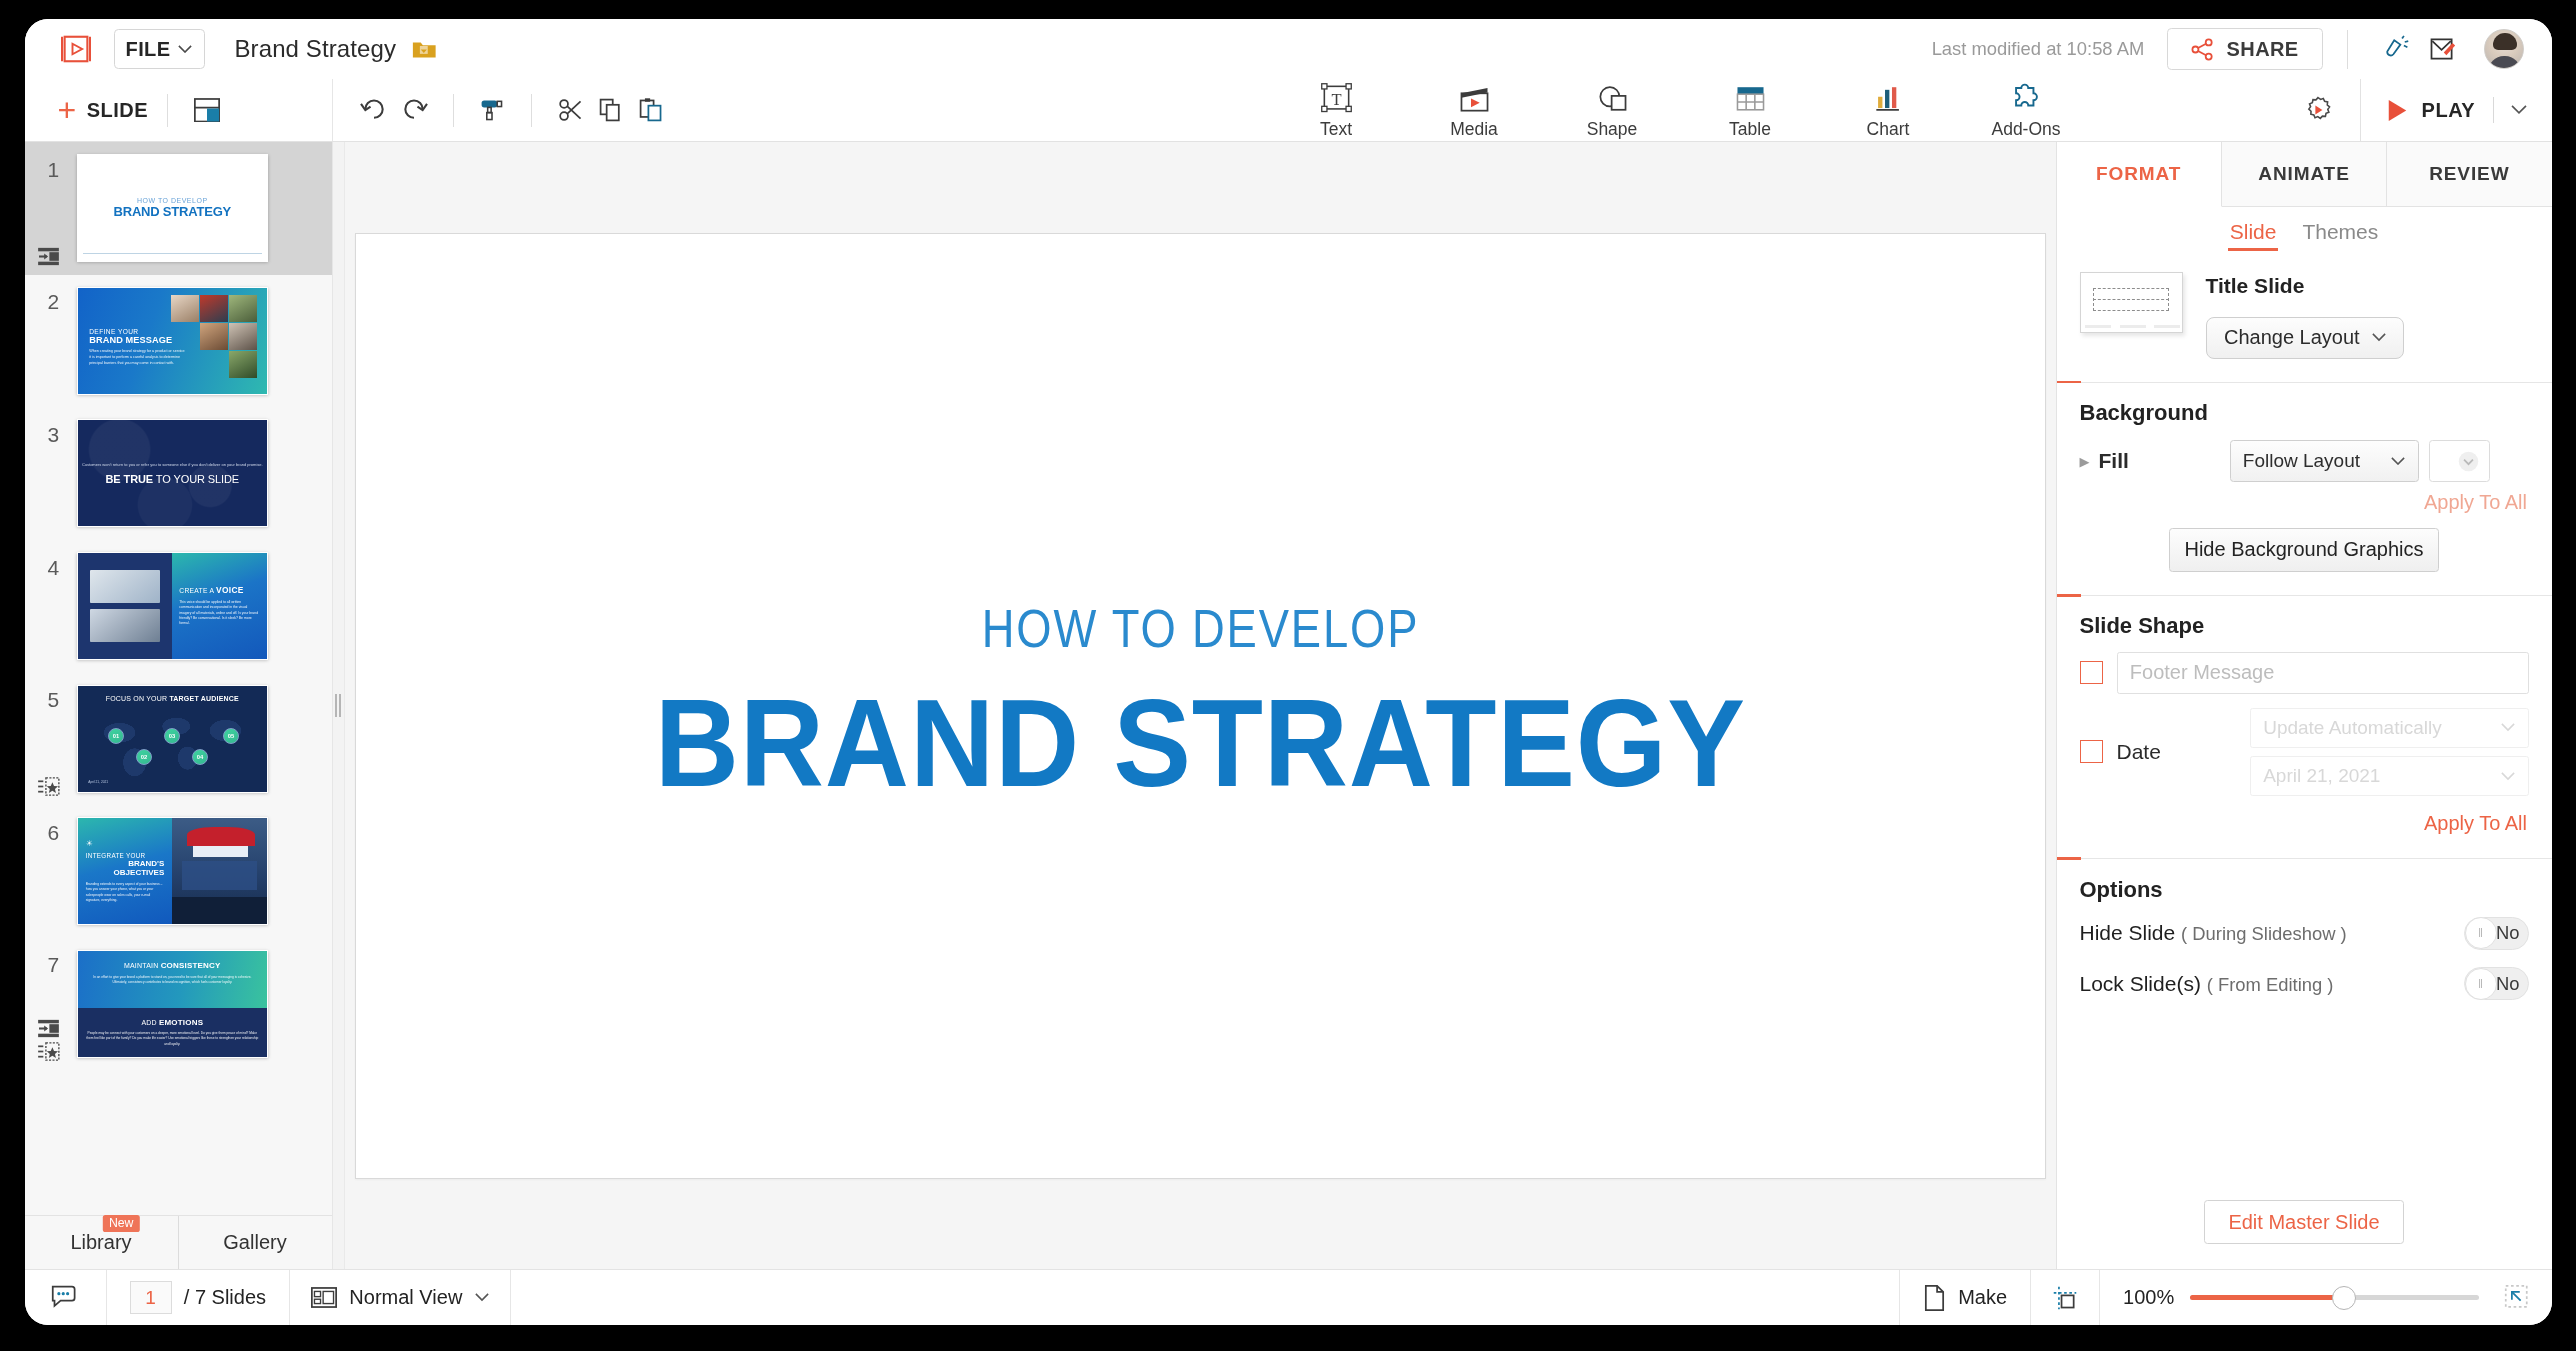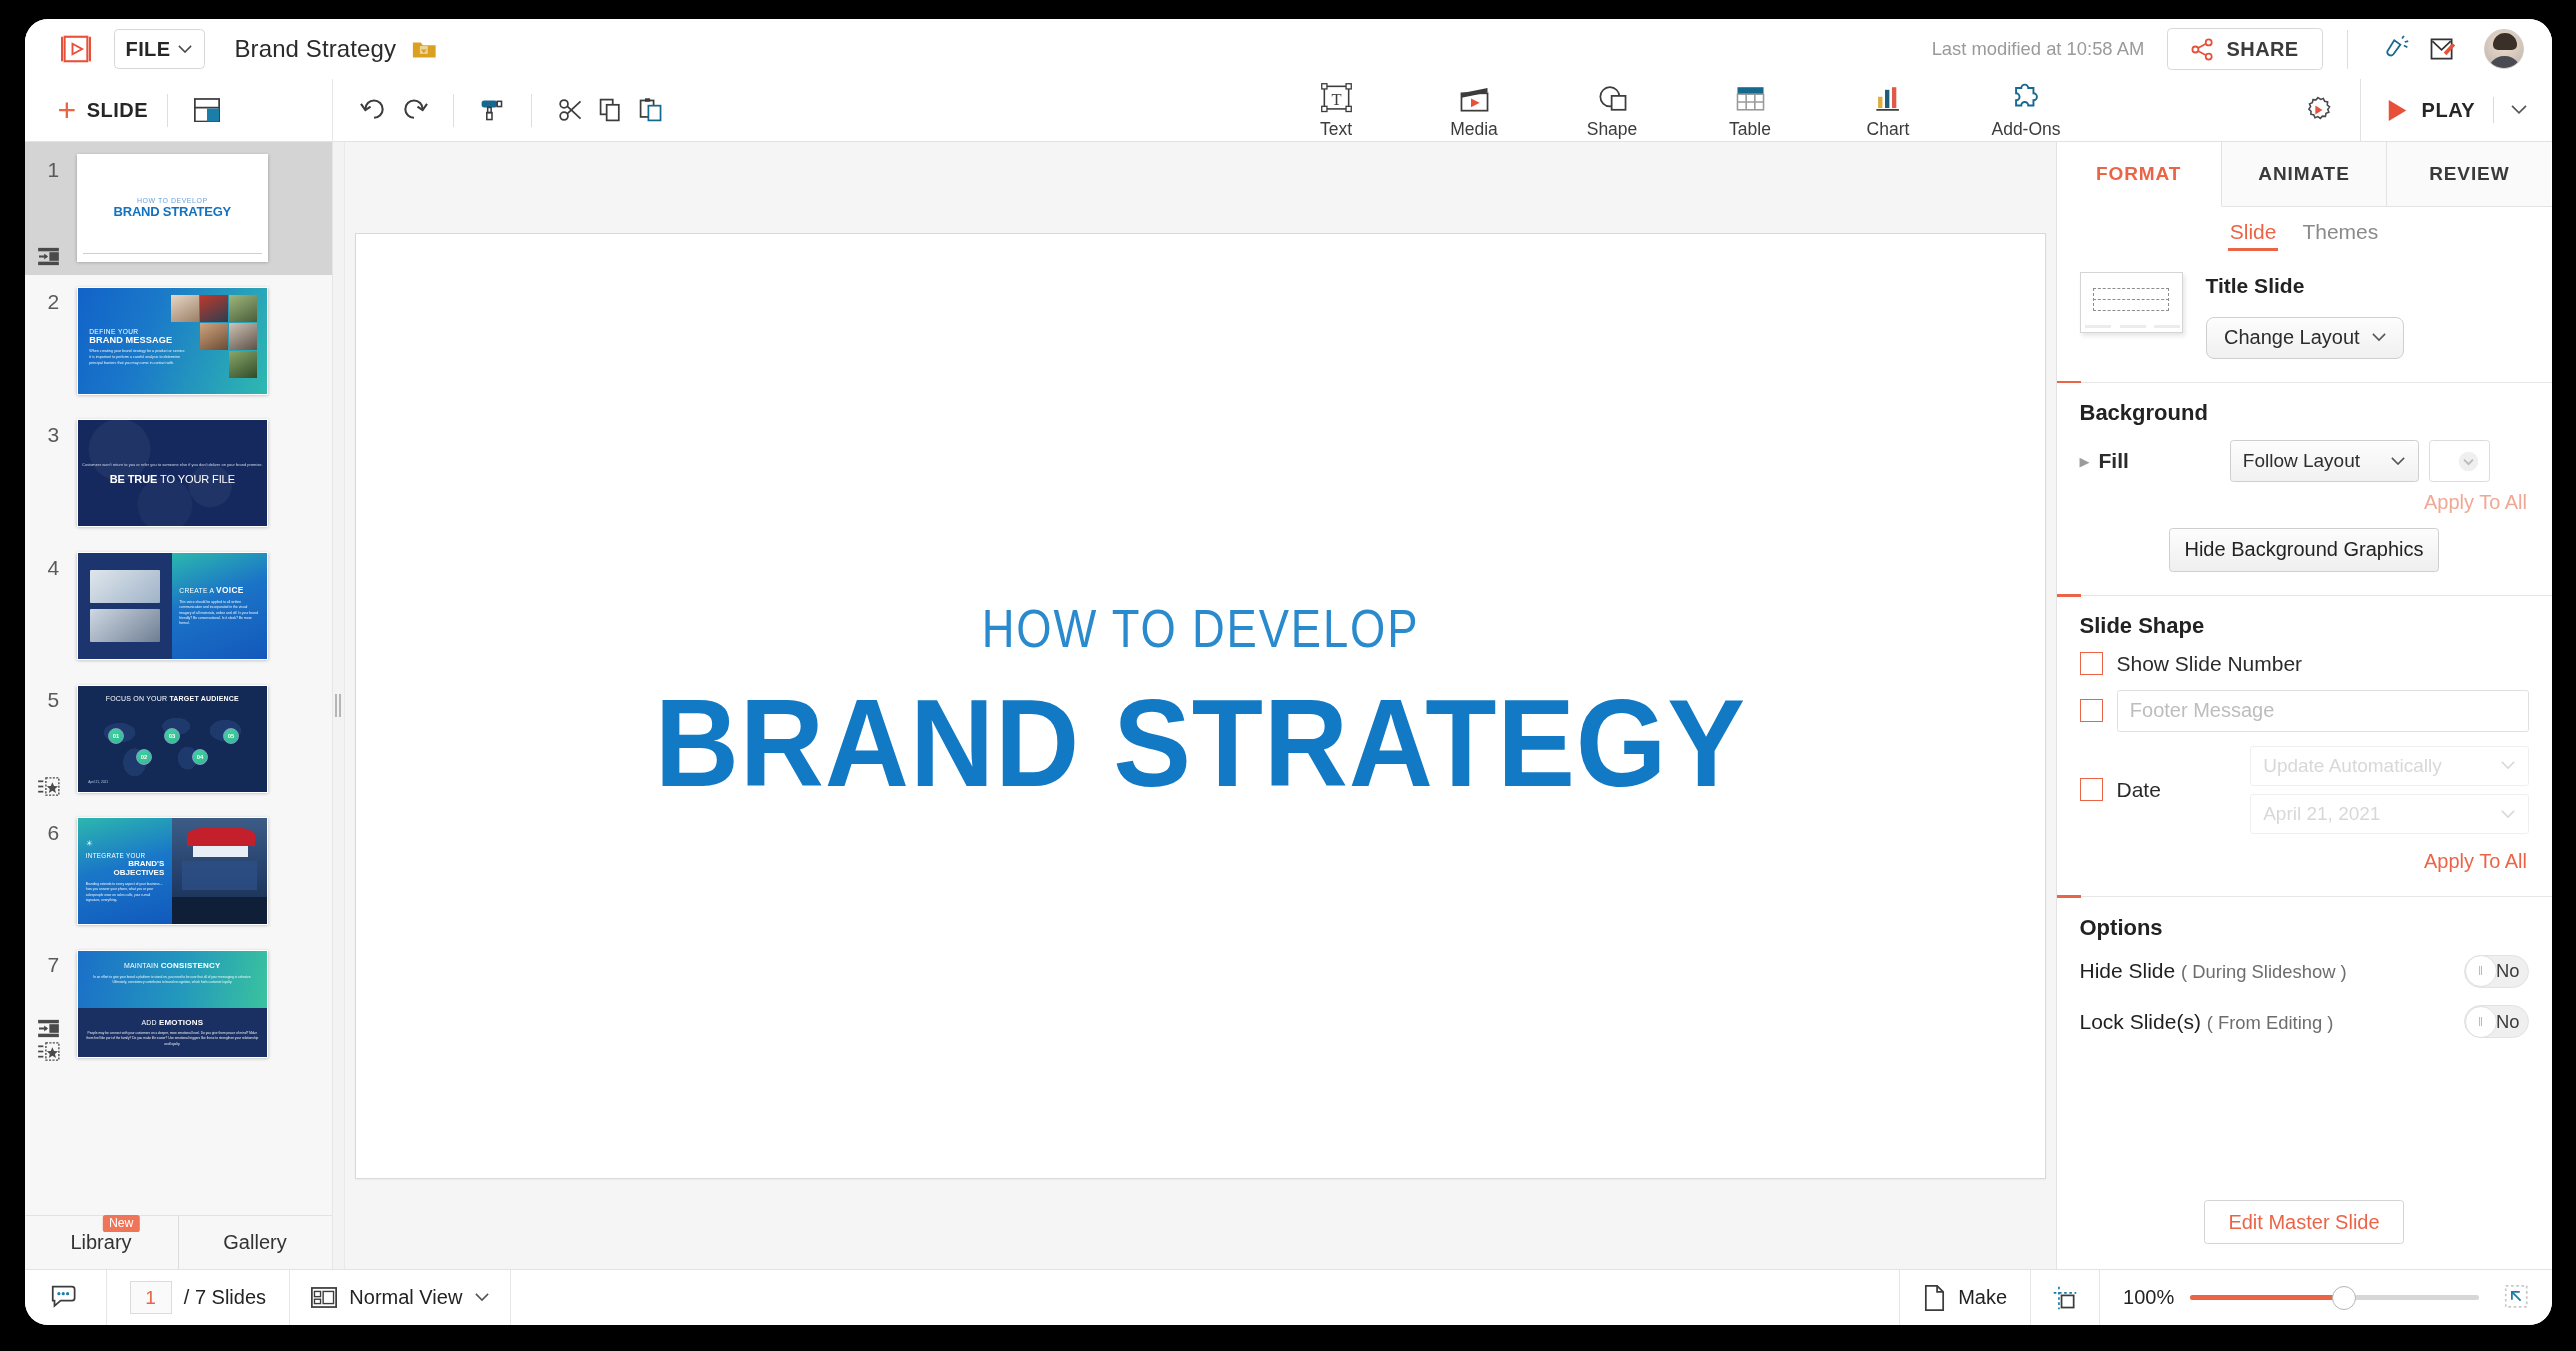--- a/index.html
+++ b/index.html
@@ -512,21 +512,21 @@
               <div class="c">When creating your brand strategy for a product or service it is important to perform a careful analysis to determine principal barriers that you may come in contact with.</div>
             </div>
           </div>
           <div class="thumb-badges"></div>
         </div>
 
         <div class="thumb-row">
           <div class="thumb-num">3</div>
           <div class="thumb-box t3">
             <div class="sub">Customers won't return to you or refer you to someone else if you don't deliver on your brand promise.</div>
-            <div class="hl"><b>BE TRUE</b><span> TO YOUR FILE</span></div>
+            <div class="hl"><b>BE TRUE</b><span> TO YOUR SLIDE</span></div>
           </div>
           <div class="thumb-badges"></div>
         </div>
 
         <div class="thumb-row">
           <div class="thumb-num">4</div>
           <div class="thumb-box t4">
             <div class="left">
               <div class="ph" style="background:linear-gradient(140deg,#dfe6ec,#9fb3c8)"></div>
               <div class="ph" style="background:linear-gradient(140deg,#cfd8e3,#6e7f93)"></div>
@@ -687,24 +687,20 @@
           </div>
         </div>
 
         <div class="apply-all">Apply To All</div>
 
         <button class="hide-bg">Hide Background Graphics</button>
 
         <div class="sec-div"></div>
         <div class="sec-title">Slide Shape</div>
 
-        <div class="cb-row">
-          <span class="cbox"></span>
-          <span class="cb-lbl">Show Slide Number</span>
-        </div>
 
         <div class="cb-row">
           <span class="cbox"></span>
           <div class="footer-input">Footer Message</div>
         </div>
 
         <div class="cb-row">
           <span class="cbox"></span>
           <span class="cb-lbl">Date</span>
           <div class="date-rows">

